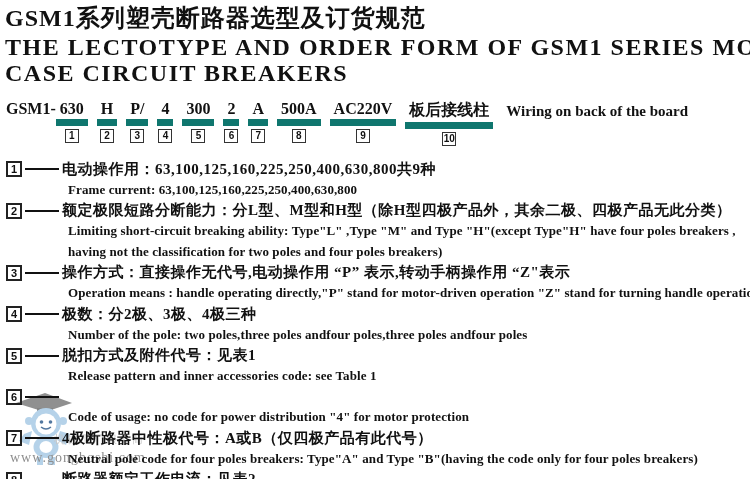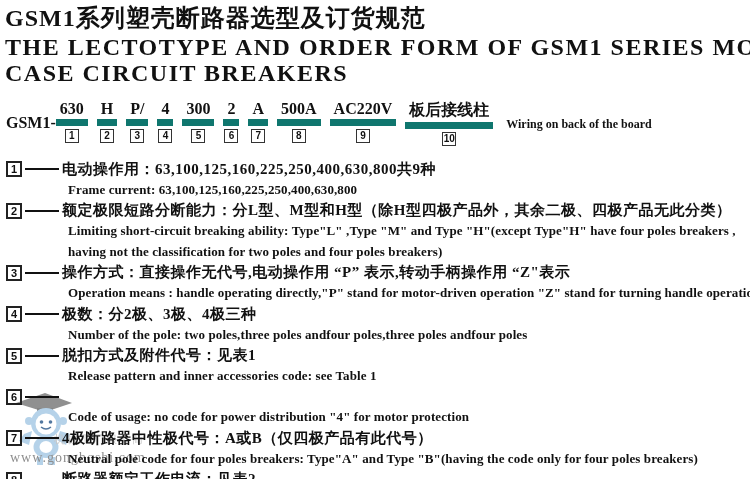--- a/index.html
+++ b/index.html
@@ -18,40 +18,40 @@
     font-size:24px; font-weight:bold; letter-spacing:1px;
     white-space:nowrap;
   }
   .title-en {
     margin-left:5px;
     font-size:24px; font-weight:bold; line-height:26px; letter-spacing:1.5px;
     white-space:nowrap;
   }
   
   .model-row {
-    display:flex; align-items:center;
+    display:flex; align-items:flex-start;
     margin:14px 0 0 6px;
     white-space:nowrap;
   }
   .model-prefix { font-size:16px; font-weight:bold; padding-top:0; }
   .seg { display:flex; flex-direction:column; align-items:center; margin-right:9px; }
   .seg-label {
     font-size:16px; font-weight:bold;
     border-bottom:7px solid #0f766e;
     padding:0 4px 1px 4px;
   }
   .seg-num {
     margin-top:3px;
     width:14px; height:14px;
     border:1.5px solid #333;
     font-family:"Liberation Sans",sans-serif;
     font-size:10px; line-height:11px; font-weight:bold;
     text-align:center;
   }
-  .model-note { font-size:12px; font-weight:bold; padding-top:3px; margin-left:4px; }
+  .model-note { font-size:15px; font-weight:bold; padding-top:3px; margin-left:4px; }
   
   .items {
     position:relative; z-index:1;
     margin:13px 0 0 6px;
   }
   .line { height:20.7px; line-height:20.7px; white-space:nowrap; }
   .cnline { display:flex; align-items:center; }
   .numbox {
     flex:0 0 auto;
     display:inline-flex; justify-content:center; align-items:center;

